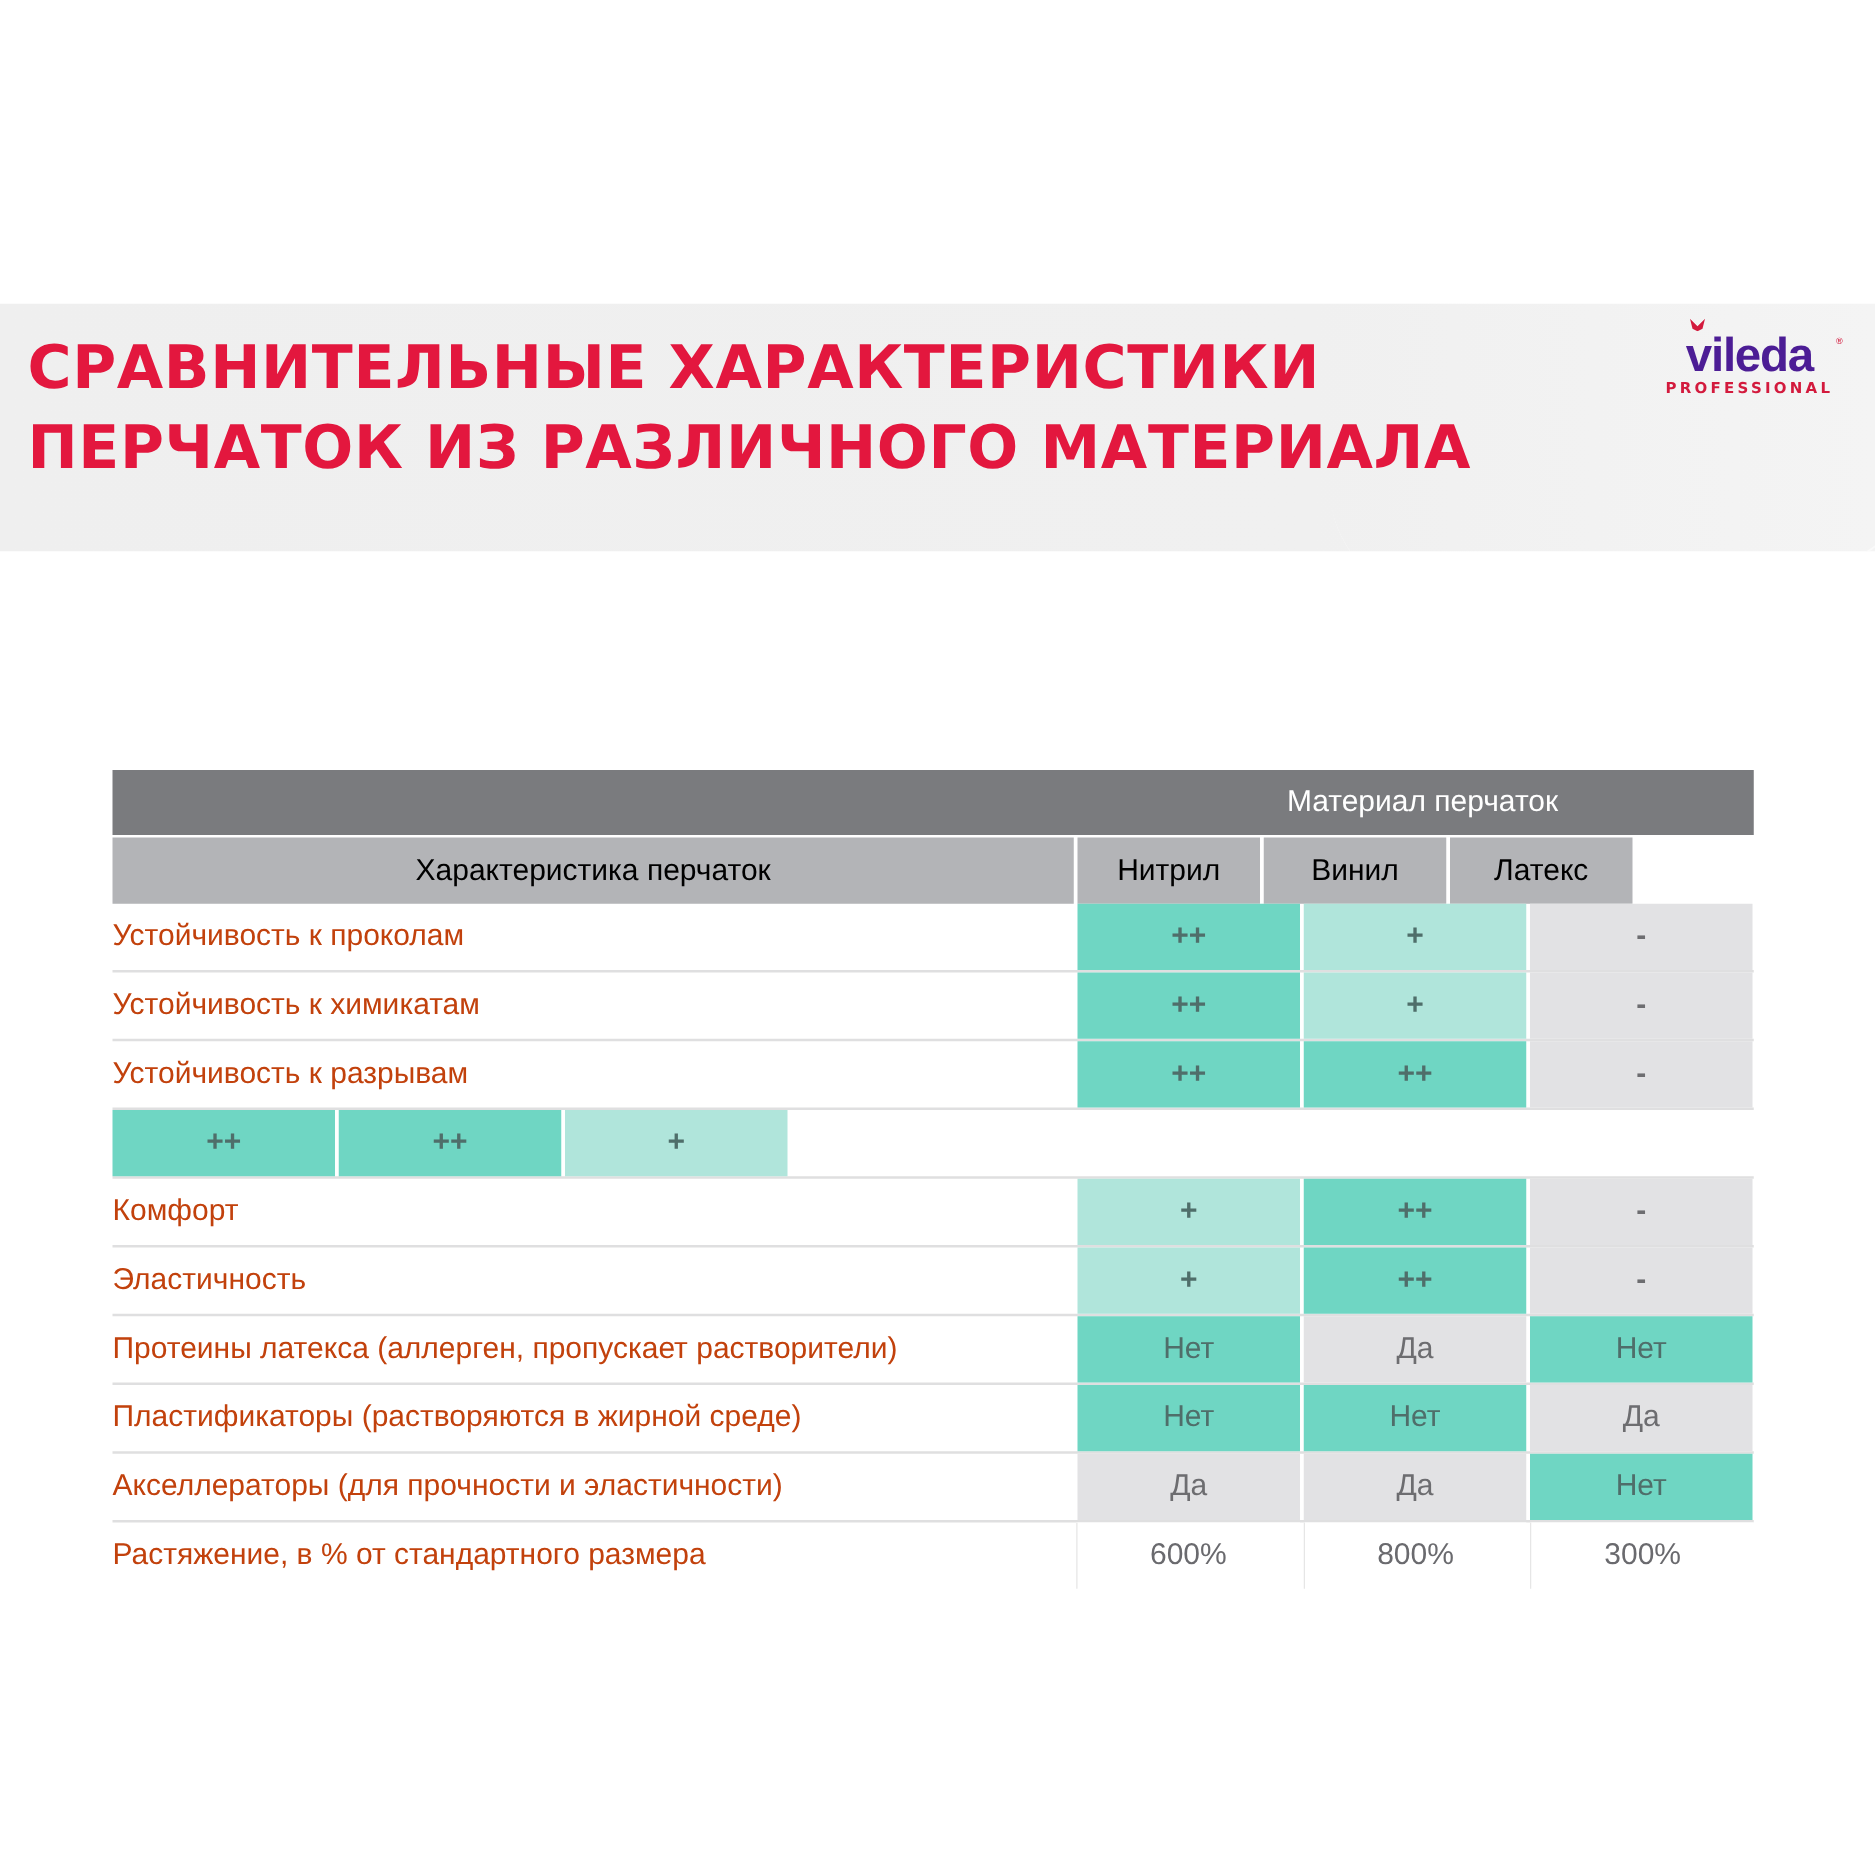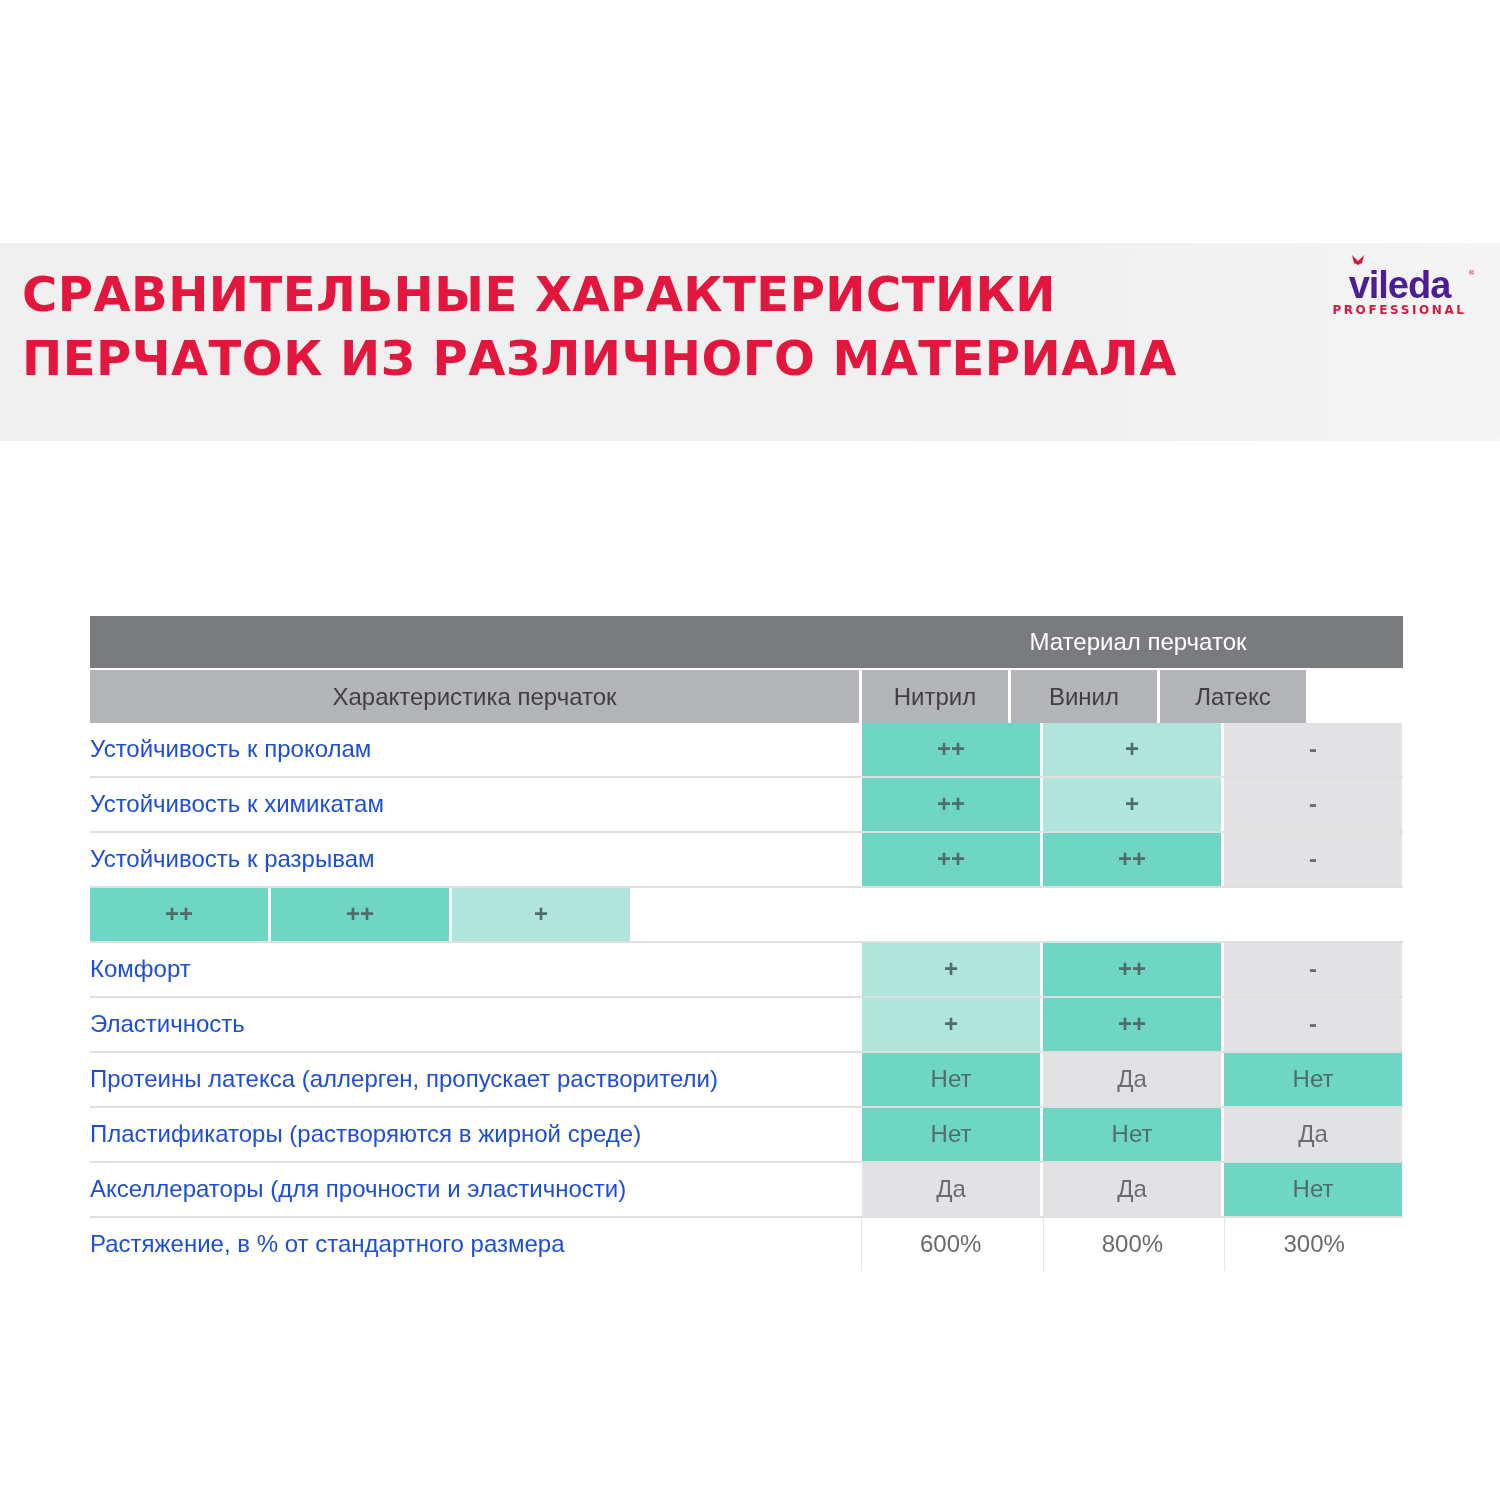--- a/index.html
+++ b/index.html
@@ -13,26 +13,26 @@
   .logo .sub{color:#d31a3d;font-family:"DejaVu Sans",sans-serif;font-weight:bold;font-size:12px;letter-spacing:2.6px;margin-top:8px;}
   .logo .leaf{position:absolute;left:30px;top:0;width:12px;height:10px;}
   .logo .reg{position:absolute;right:2px;top:14px;font-size:7px;color:#d31a3d;}
 
   .tbl{position:absolute;left:90px;top:616px;width:1313px;}
   .row{display:flex;height:53px;}
   .hdr1{height:52px;background:#7a7b7e;display:flex;padding-left:12px;}
   .hdr1 .spacer{width:771px;}
   .hdr1 .lbl{flex:1;color:#ffffff;font-size:24px;line-height:52px;text-align:center;font-family:"Liberation Sans",sans-serif;}
   .hdr2{height:53px;display:flex;margin-top:2px;}
-  .hdr2 .c{background:#b3b4b7;color:#404040;font-size:24px;line-height:53px;text-align:center;font-family:"Liberation Sans",sans-serif;}
+  .hdr2 .c{background:#b3b4b7;color:#000000;font-size:24px;line-height:53px;text-align:center;font-family:"Liberation Sans",sans-serif;}
   .c0{width:769px;margin-right:3px;}
   .cn{width:146px;margin-right:3px;}
   .cn:last-child{margin-right:0;}
   .body .row{border-bottom:2px solid #e4e4e4;}
-  .body .row .label{width:769px;margin-right:3px;color:#1d4ed8;font-size:24px;line-height:51px;font-family:"Liberation Sans",sans-serif;white-space:nowrap;}
+  .body .row .label{width:769px;margin-right:3px;color:#c2410c;font-size:24px;line-height:51px;font-family:"Liberation Sans",sans-serif;white-space:nowrap;}
   .body .row .v{width:178px;margin-right:3px;text-align:center;color:#4f6e6a;font-size:24px;line-height:51px;font-family:"Liberation Sans",sans-serif;}
   .body .row .v:last-child{margin-right:0;}
   .body .row{border-bottom:2px solid #dfdfe0;}
   .dk{background:#6fd6c3;}
   .lt{background:#b0e5db;}
   .gr{background:#e2e2e4;color:#6d6d70 !important;}
   .plain{background:#ffffff;color:#6a6a6e !important;border-left:1px solid #e6e6e6;}
   .sym{font-weight:bold;color:#4e6f6b;}
   .last{border-bottom:none !important;}
 </style>

